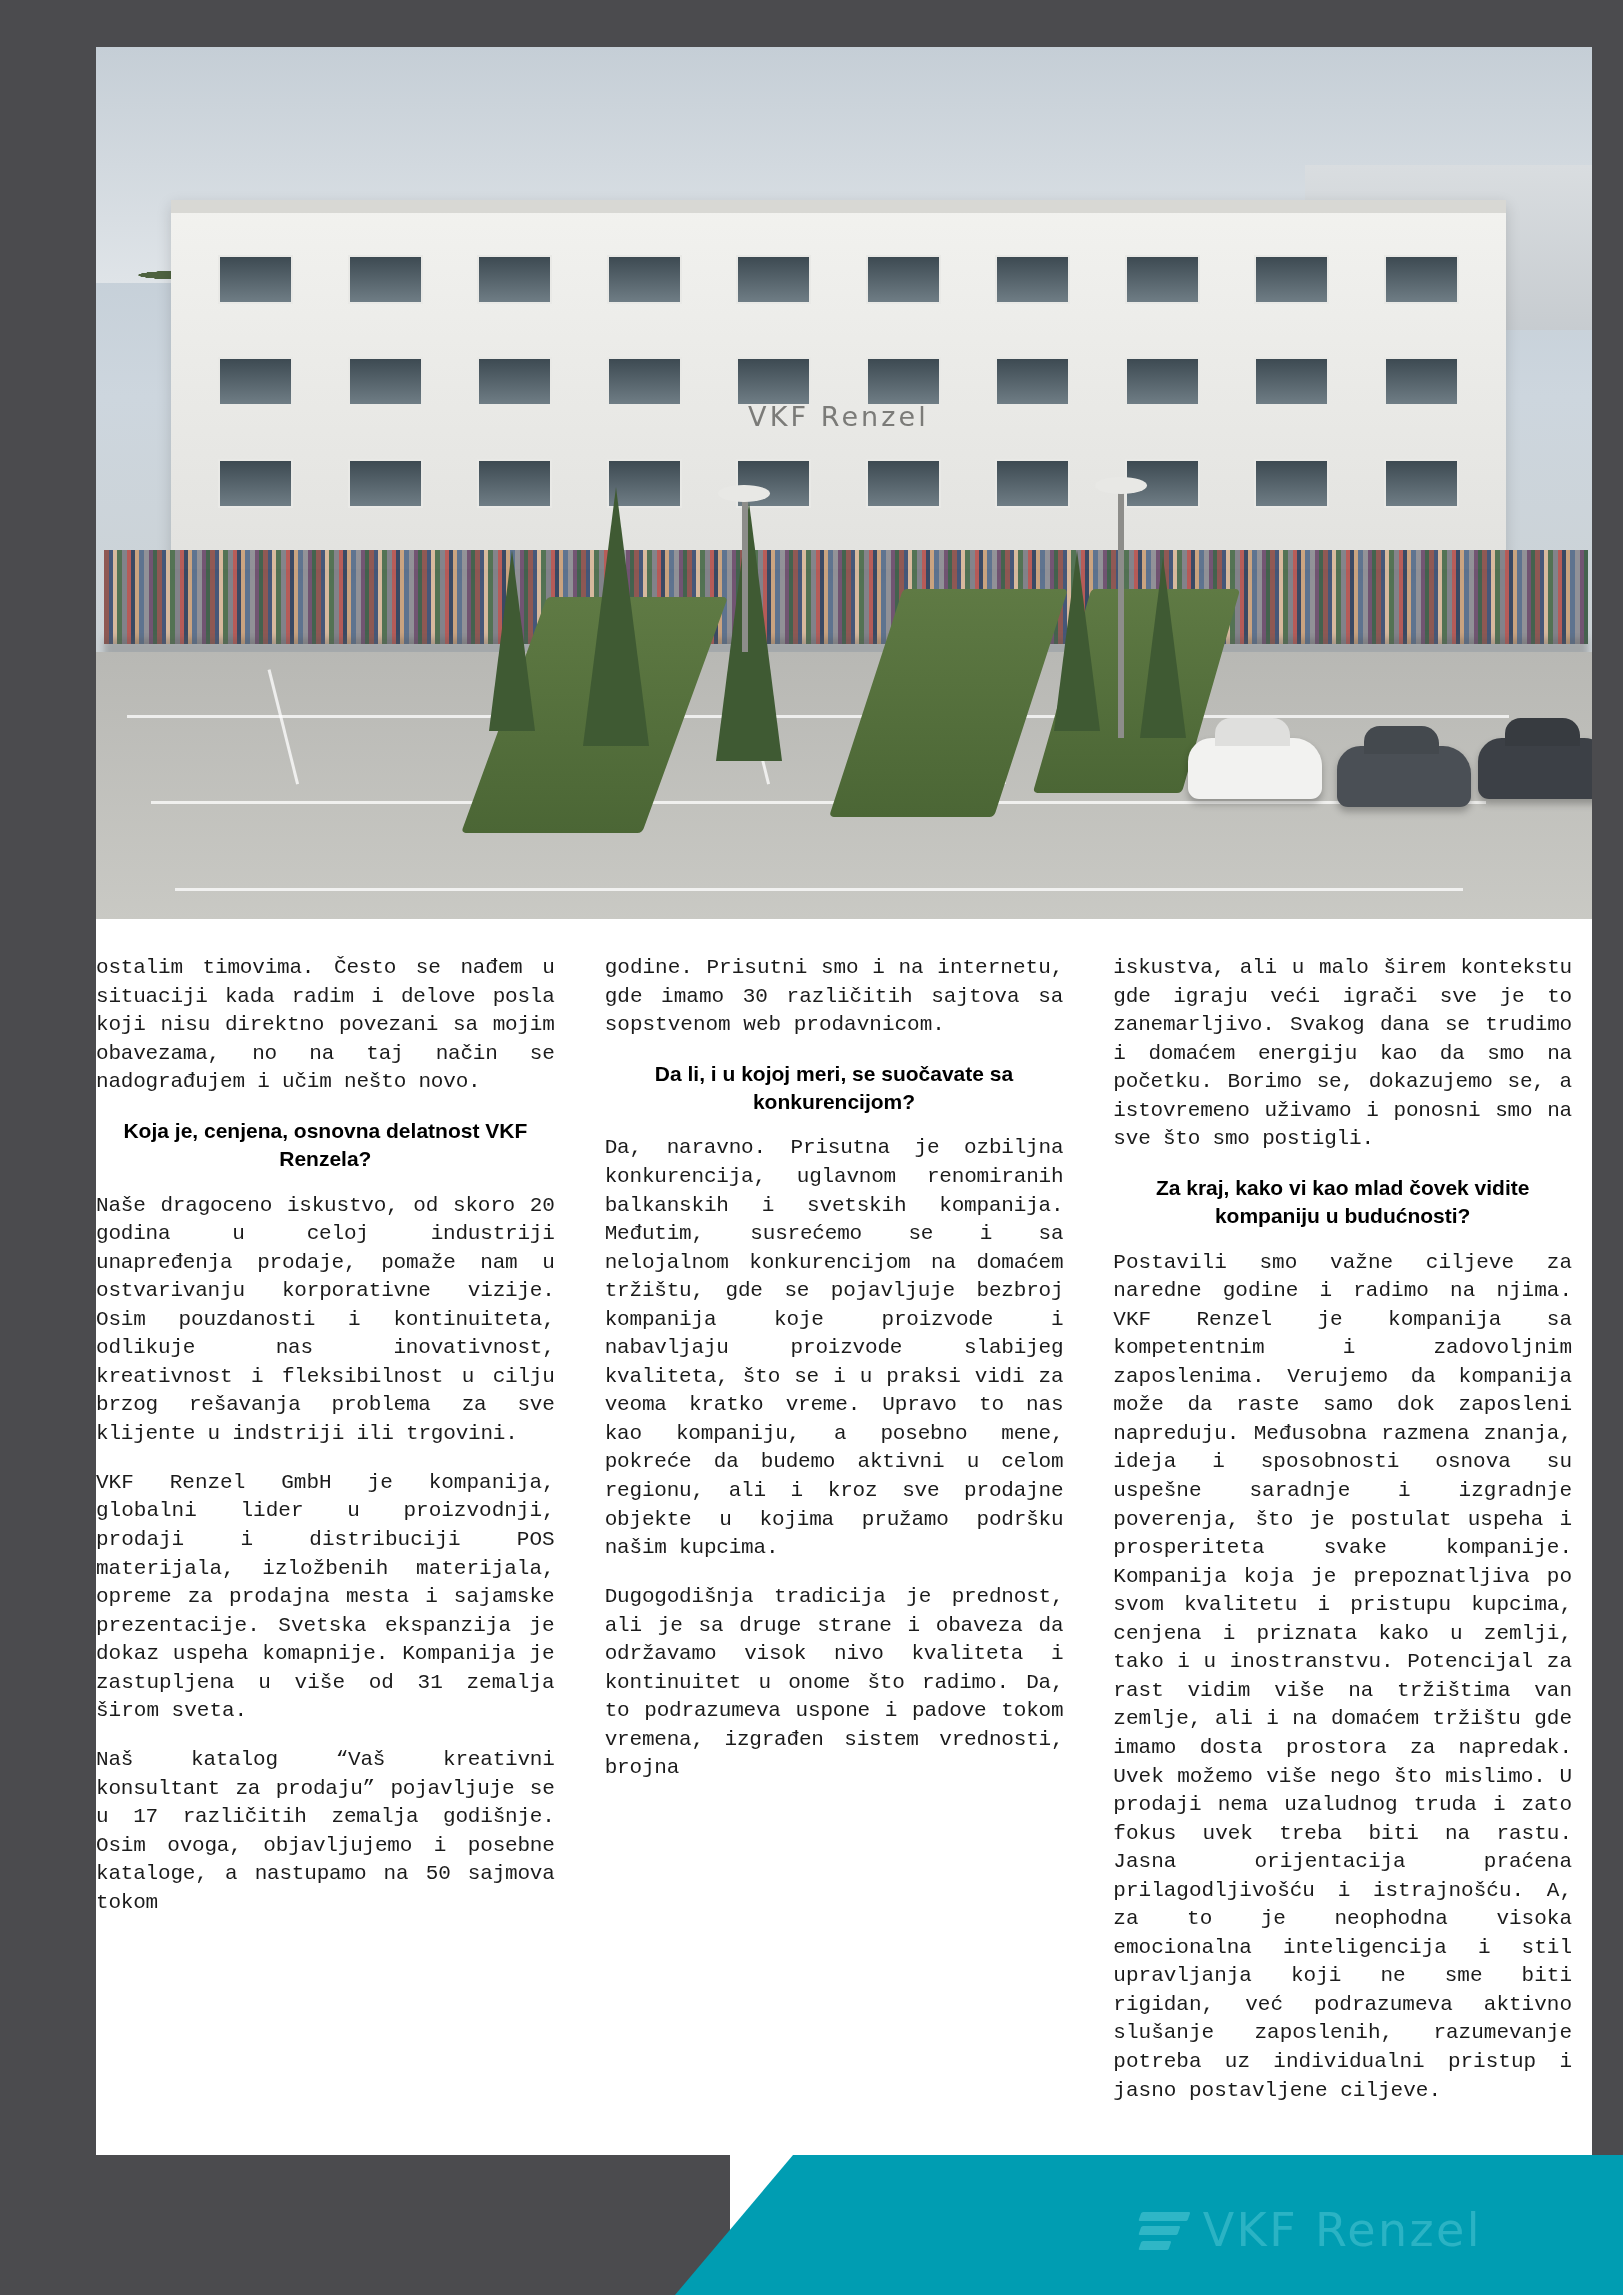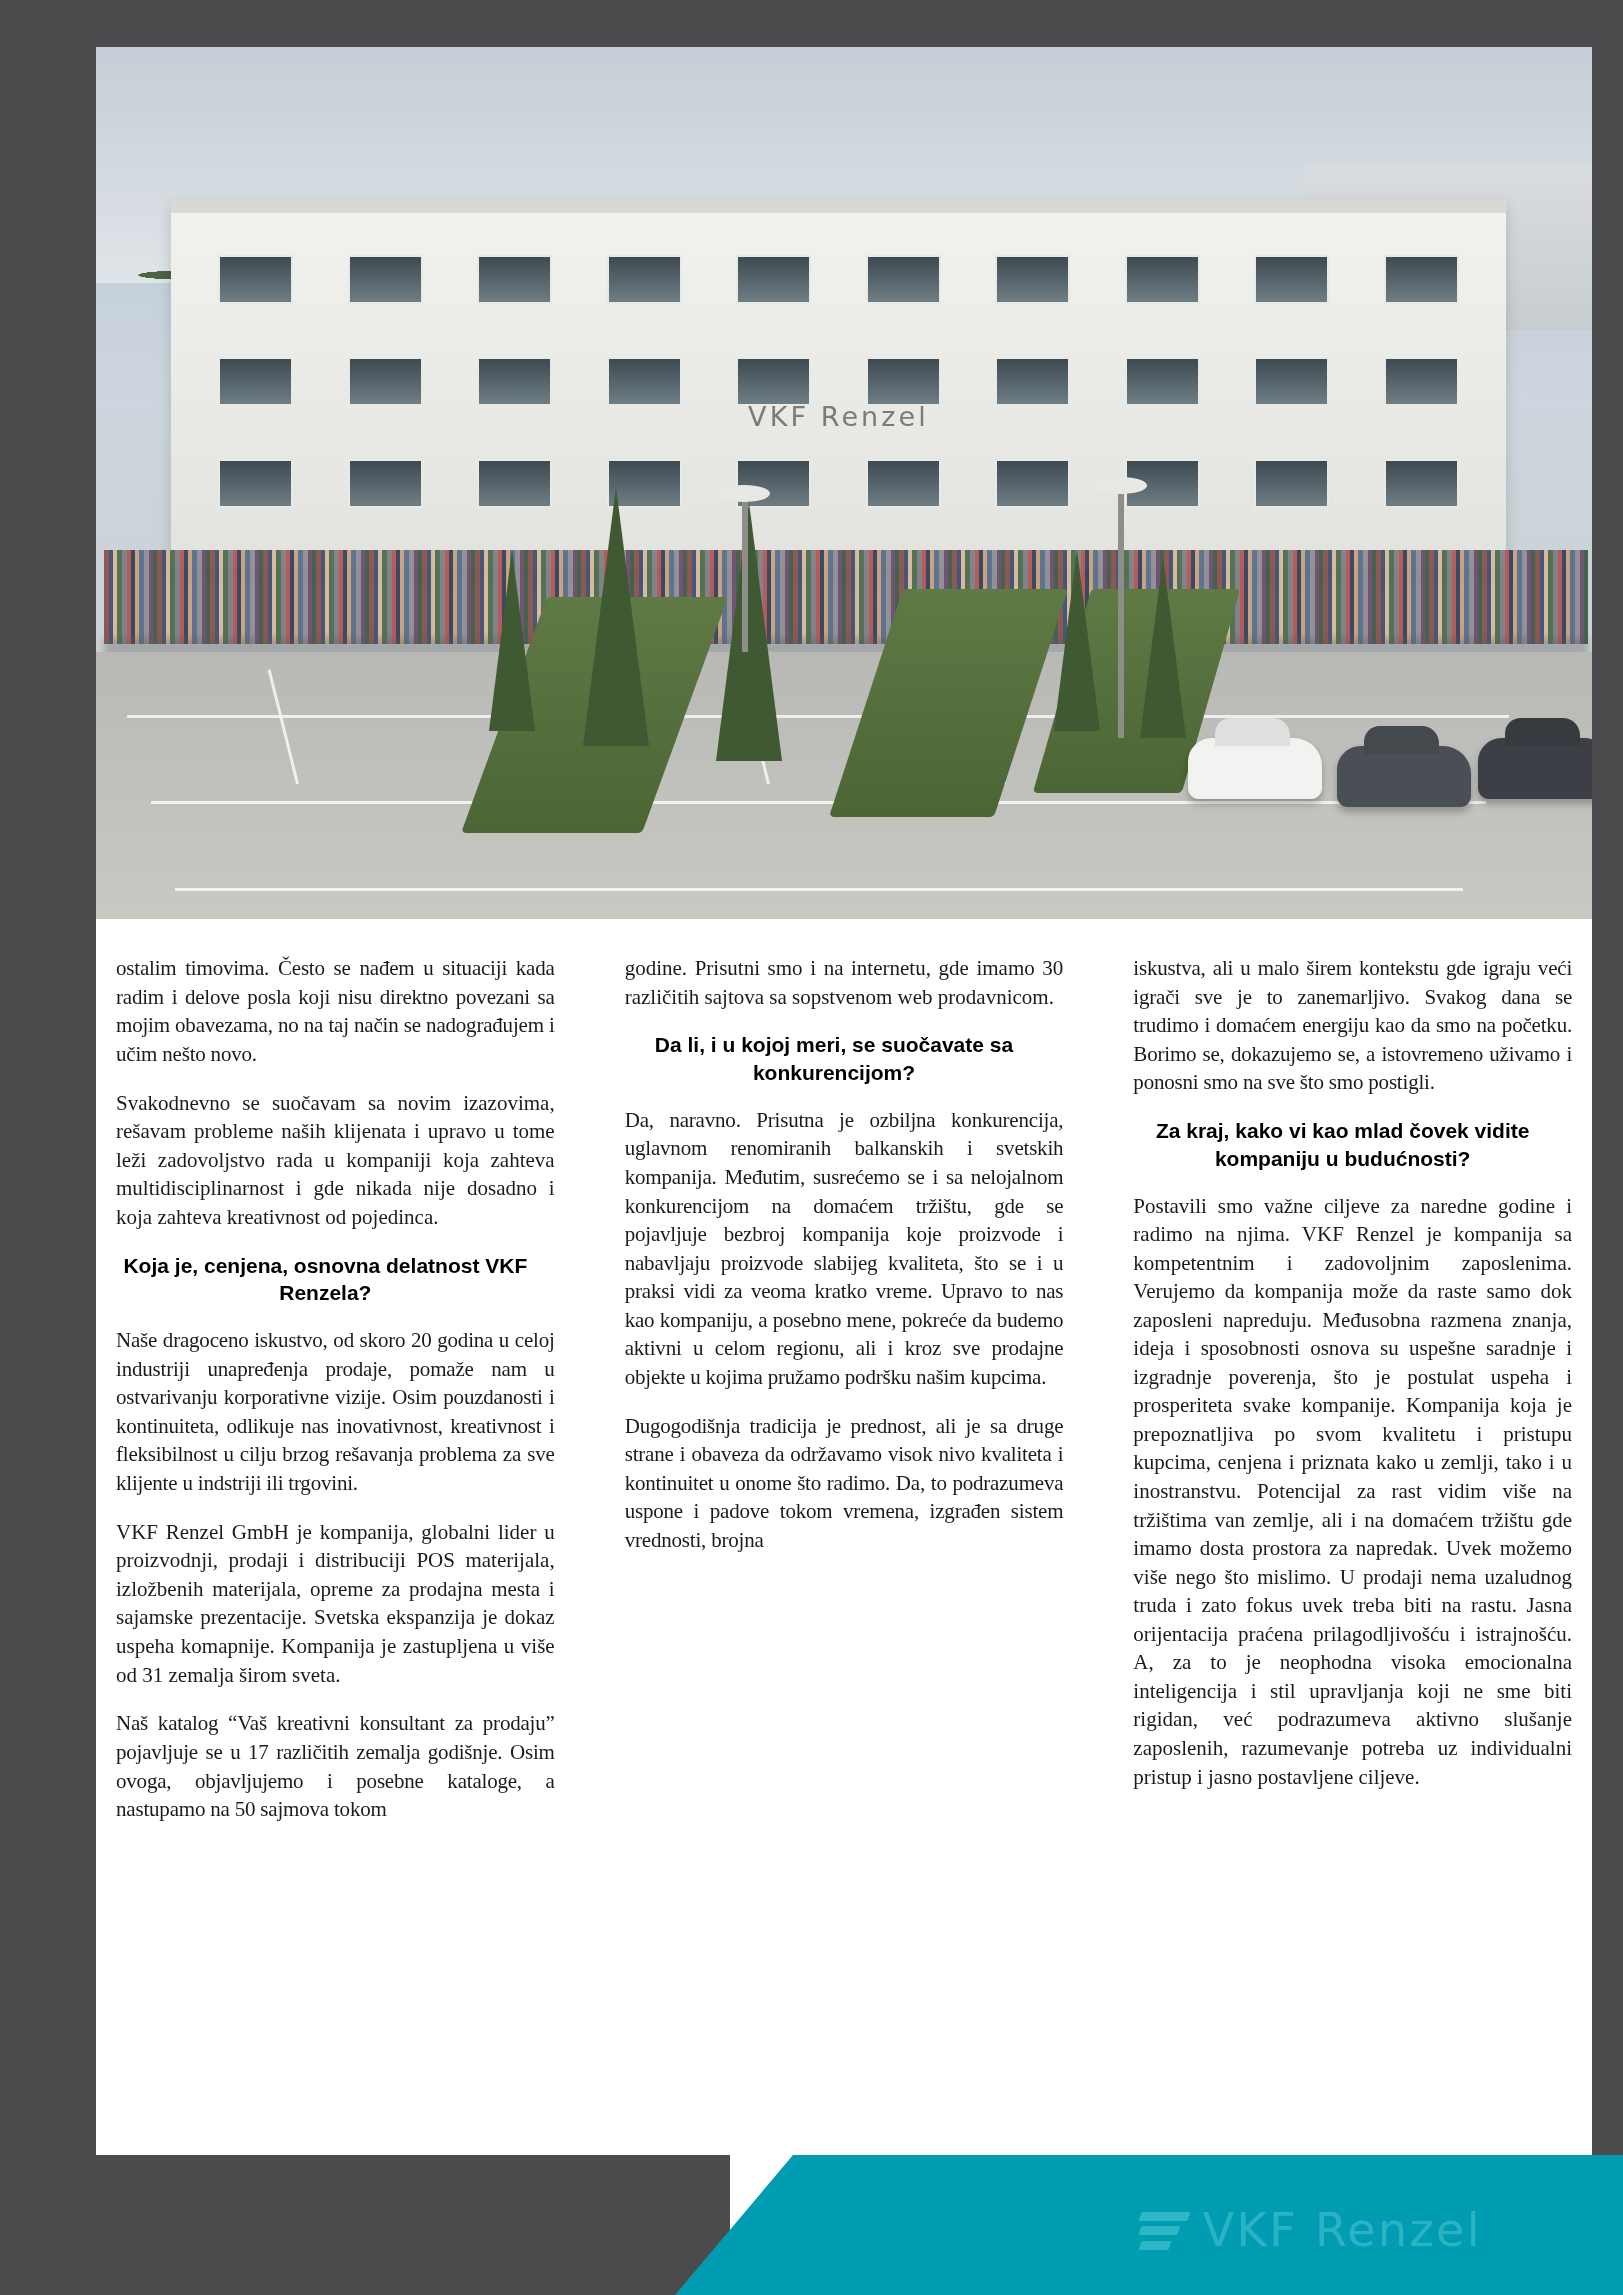--- a/index.html
+++ b/index.html
@@ -196,22 +196,21 @@
   }
   .col {
     width: 459px;
   }
   .col p {
     margin: 0 0 20.4px 0;
     font-size: 21px;
     line-height: 1.36;
     color: #1b1b1b;
     text-align: justify;
-    font-family: Liberation Serif, serif;
-    padding-left: 20px;
+    font-family: Liberation Mono, monospace;
   }
   .col p.narrow {
     font-stretch: condensed;
     letter-spacing: -0.2px;
   }
   .col h3 {
     margin: 0 0 19px 0;
     font-size: 21px;
     line-height: 1.32;
     font-weight: bold;
@@ -363,21 +362,20 @@
     </div>
     <div class="car" style="left:1382px; top:691px; background:#3c4046;">
       <div class="roof"></div>
     </div>
   </div>
 
   <div class="columns">
 
     <div class="col">
       <p class="narrow">ostalim timovima. Često se nađem u situaciji kada radim i delove posla koji nisu direktno povezani sa mojim obavezama, no na taj način se nadograđujem i učim nešto novo.</p>
-      <p>Svakodnevno se suočavam sa novim izazovima, rešavam probleme naših klijenata i upravo u tome  leži zadovoljstvo rada u kompaniji koja zahteva multidisciplinarnost i gde nikada nije dosadno i koja zahteva kreativnost od pojedinca.</p>
       <h3>Koja je, cenjena, osnovna delatnost VKF Renzela?</h3>
       <p class="narrow">Naše dragoceno iskustvo, od skoro 20 godina u celoj industriji unapređenja prodaje, pomaže nam u ostvarivanju korporativne vizije. Osim pouzdanosti i kontinuiteta, odlikuje nas inovativnost, kreativnost i fleksibilnost u cilju brzog rešavanja problema za sve klijente u indstriji ili trgovini.</p>
       <p>VKF Renzel GmbH je kompanija, globalni lider u proizvodnji, prodaji i distribuciji POS materijala, izložbenih materijala, opreme za prodajna mesta i sajamske prezentacije. Svetska ekspanzija je dokaz uspeha komapnije. Kompanija je zastupljena u više od 31 zemalja širom sveta.</p>
       <p class="narrow">Naš katalog “Vaš kreativni konsultant za prodaju” pojavljuje se u 17 različitih zemalja godišnje. Osim ovoga, objavljujemo i posebne kataloge, a nastupamo na 50 sajmova tokom</p>
     </div>
 
     <div class="col">
       <p>godine. Prisutni smo i na internetu, gde imamo 30 različitih sajtova sa sopstvenom web prodavnicom.</p>
       <h3>Da li, i u kojoj meri, se suočavate sa konkurencijom?</h3>
       <p class="narrow">Da, naravno. Prisutna je ozbiljna konkurencija, uglavnom renomiranih balkanskih i svetskih kompanija. Međutim, susrećemo se i sa nelojalnom konkurencijom na domaćem tržištu, gde se pojavljuje bezbroj kompanija koje proizvode i nabavljaju proizvode slabijeg kvaliteta, što se i u praksi vidi za veoma kratko vreme. Upravo to nas kao kompaniju, a posebno mene, pokreće da budemo aktivni u celom regionu, ali i kroz sve prodajne objekte u kojima pružamo podršku našim kupcima.</p>

